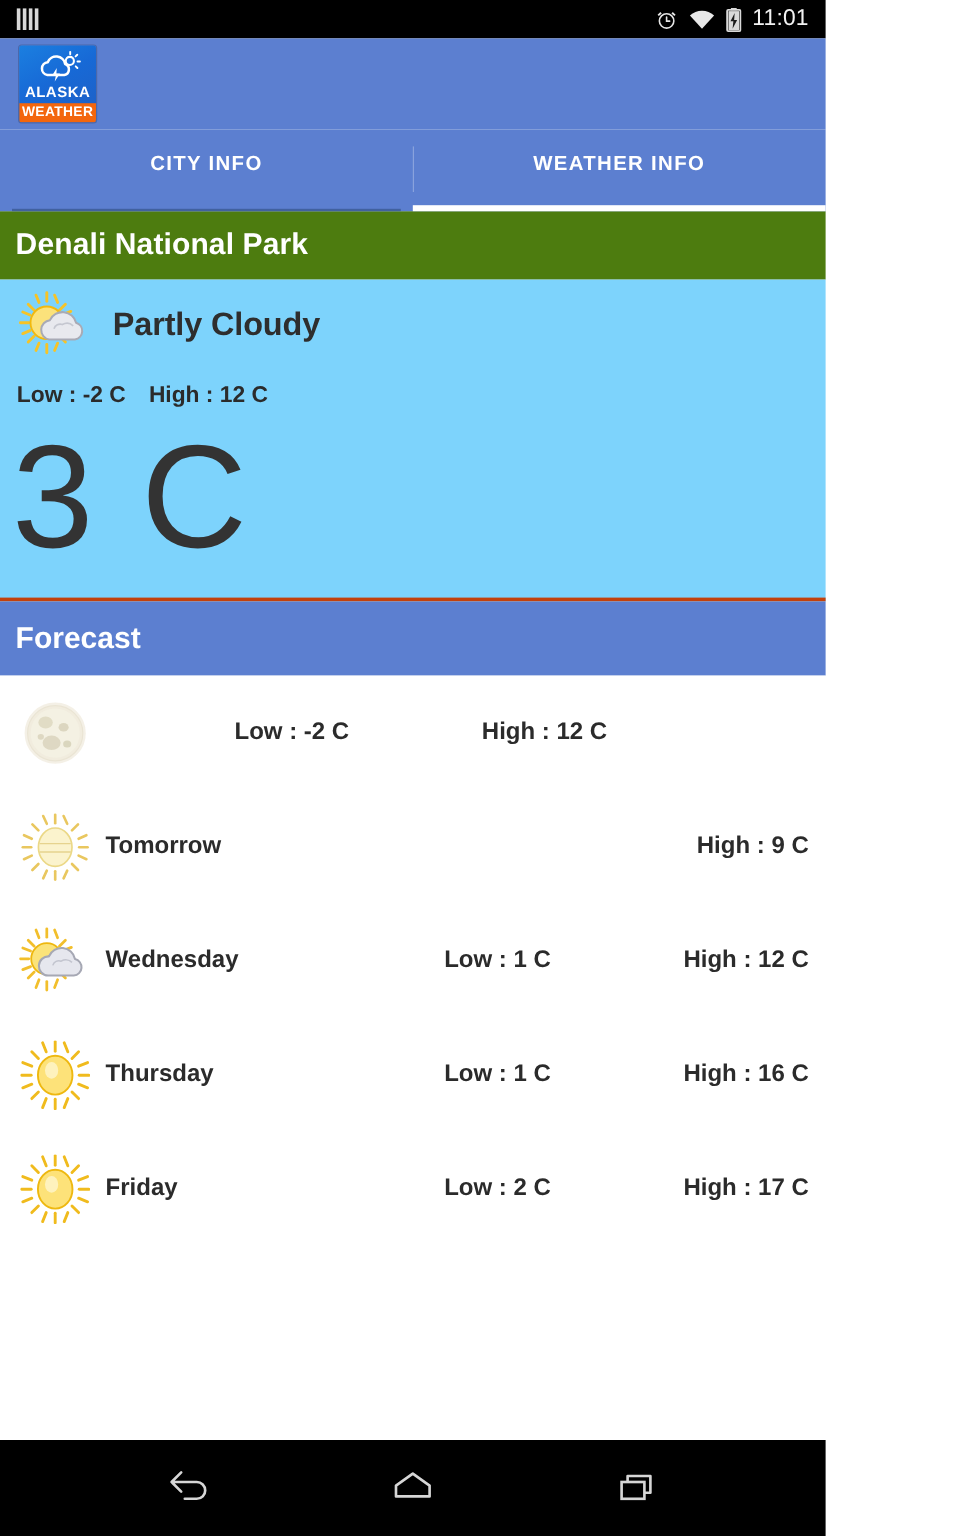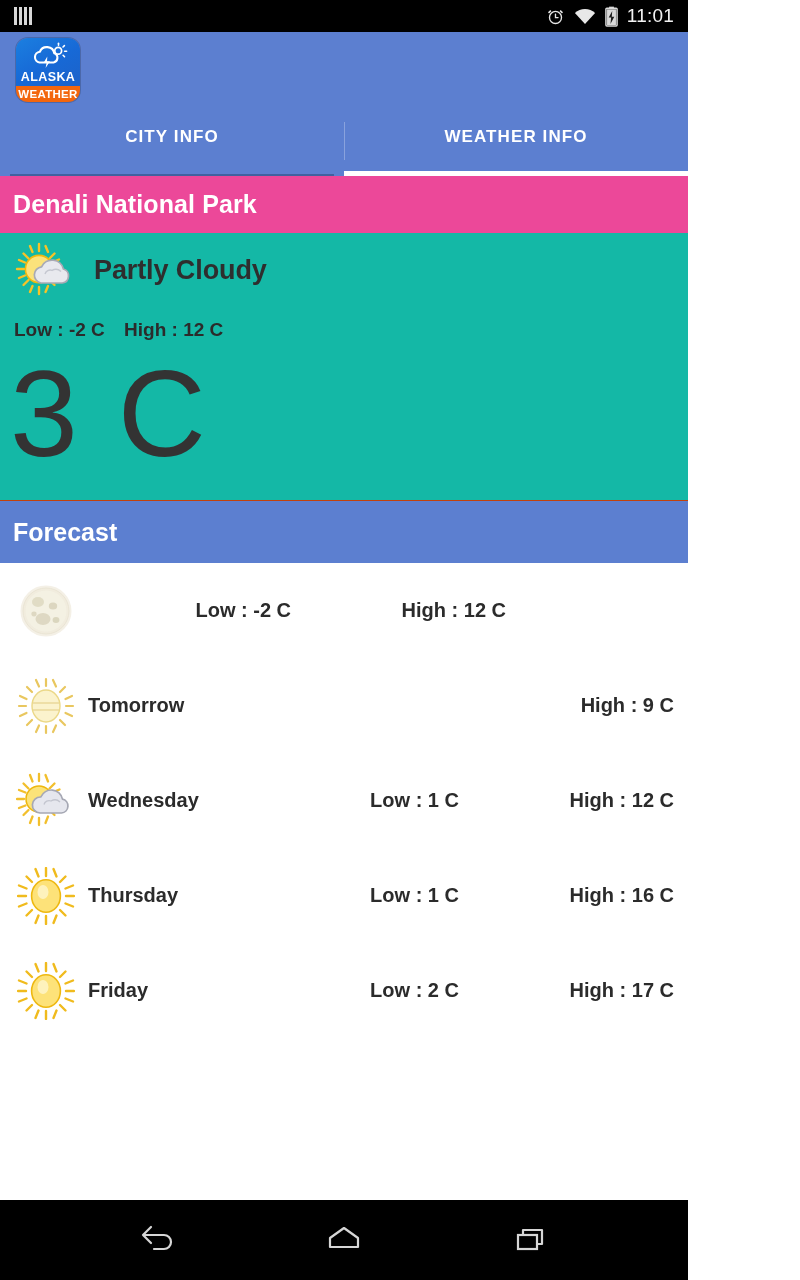--- a/index.html
+++ b/index.html
@@ -69,21 +69,21 @@
     height: 76px;
     flex: 0 0 76px;
     display: flex;
     align-items: center;
     padding-left: 16px;
     box-sizing: border-box;
   }
   .app-logo {
     width: 64px;
     height: 64px;
-    border-radius: 12px;
+    border-radius: 2px;
     background: linear-gradient(150deg, #1b7fe0 0%, #1769d6 45%, #1f5fc4 100%);
     position: relative;
     box-shadow: 0 0 0 1px rgba(0,0,0,0.18);
     display: flex;
     flex-direction: column;
     align-items: center;
     overflow: hidden;
   }
   .logo-art {
     height: 32px;
@@ -155,40 +155,40 @@
     position: absolute;
     top: 14px;
     bottom: 16px;
     left: 50%;
     width: 1px;
     background: rgba(255,255,255,0.28);
   }
 
   
   .city-header {
-    background: #ec4899;
+    background: #4d7c0f;
     height: 57px;
     flex: 0 0 57px;
     display: flex;
     align-items: center;
     padding-left: 13px;
     box-sizing: border-box;
     color: #ffffff;
     font-size: 25px;
     font-weight: bold;
     letter-spacing: 0.1px;
   }
 
   
   .current {
-    background: #14b8a6;
+    background: #7dd3fc;
     flex: 0 0 268px;
     padding: 0;
     position: relative;
-    border-bottom: 1px solid #c2410c;
+    border-bottom: 3px solid #c2410c;
     box-sizing: border-box;
   }
   .cond-row {
     display: flex;
     align-items: center;
     padding: 6px 0 0 14px;
     height: 68px;
     box-sizing: border-box;
   }
   .cond-text {

